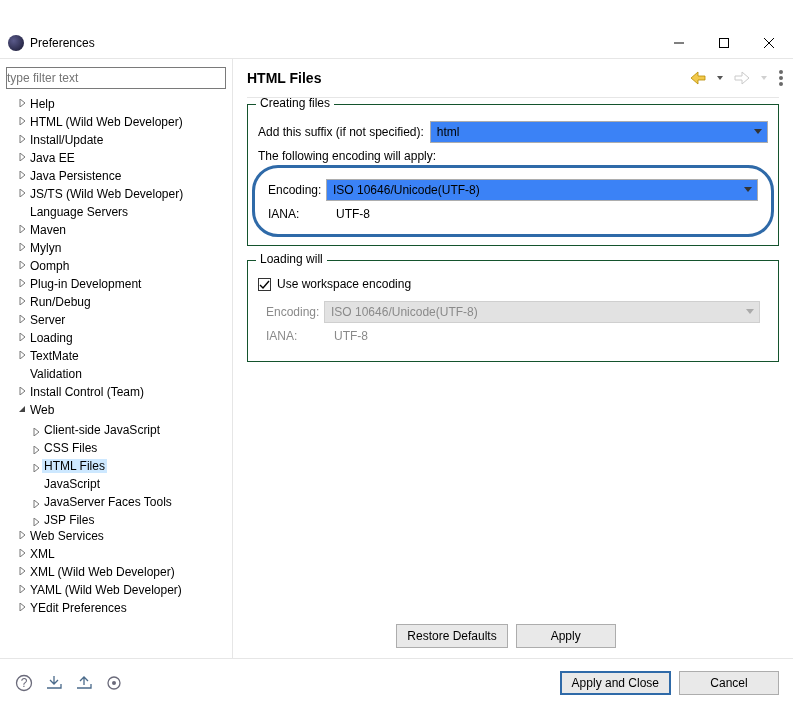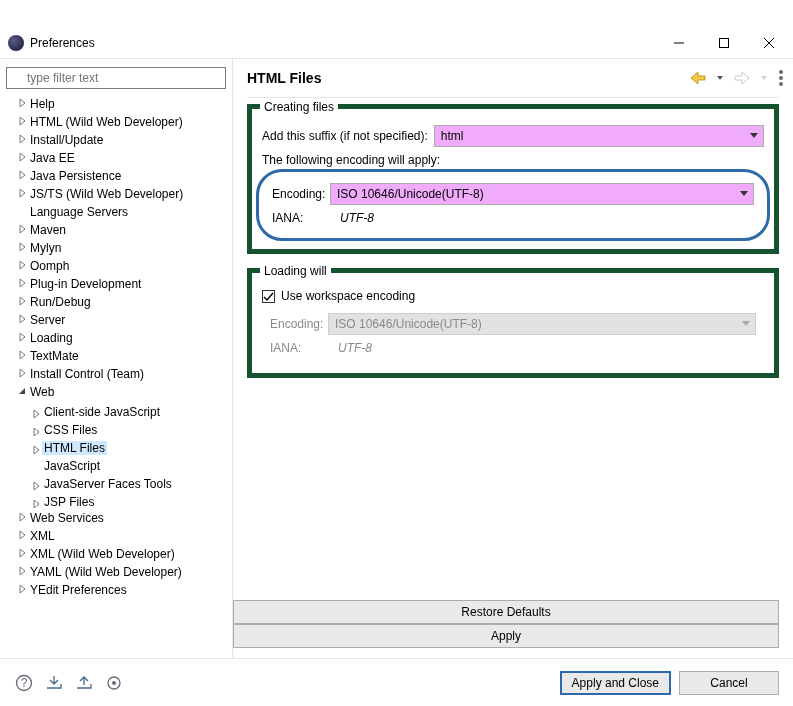--- a/index.html
+++ b/index.html
@@ -11,59 +11,59 @@
   .titlebar .appicon { width: 16px; height: 16px; border-radius: 50%; background: radial-gradient(circle at 35% 35%, #5a5a8a 0%, #2a2a4a 70%, #1a1a2a 100%); margin-right: 6px; display: inline-block; position: relative; }
   .titlebar .title { flex: 1; }
   .wincontrols { display: flex; }
   .winbtn { width: 45px; height: 30px; display: flex; align-items: center; justify-content: center; cursor: default; }
   .winbtn svg { width: 10px; height: 10px; }
 
   
   .body { flex: 1; display: flex; border-top: 1px solid #e6e6e6; min-height: 0; }
   .leftpane { width: 232px; display: flex; flex-direction: column; }
   .filterwrap { padding: 8px 6px 4px 6px; }
-  .filter { width: 100%; height: 22px; border: 1px solid #7a7a7a; padding: 2px 20px; color: #777; }
+  .filter { width: 100%; height: 22px; border: 1px solid #7a7a7a; padding: 2px 0; color: #777; }
   .treewrap { flex: 1; overflow-y: auto; position: relative; padding: 2px 0 8px 2px; }
   .treewrap::-webkit-scrollbar { width: 16px; }
   .treewrap::-webkit-scrollbar-thumb { background: #cfcfcf; }
   .treewrap::-webkit-scrollbar-track { background: #f0f0f0; }
   .tree-item { display: flex; align-items: center; height: 18px; padding-left: 14px; white-space: nowrap; cursor: default; }
   .tree-item.depth1 { padding-left: 28px; align-items: flex-end; }
   .tree-item .chev { width: 12px; display: inline-flex; justify-content: center; color: #595959; font-size: 10px; line-height: 1; transform: translateY(-1px); }
   .tree-item .chev.open { color: #000; }
   .tree-item .label { padding: 0 2px; }
   .tree-item.selected .label { background: #cde8ff; }
 
   .rightpane { flex: 1; display: flex; flex-direction: column; border-left: 1px solid #e6e6e6; }
   .header { display: flex; align-items: center; padding: 6px 10px 6px 14px; height: 38px; }
   .header h1 { font-size: 14px; font-weight: 600; flex: 1; margin: 0; }
   .navbtn { width: 18px; height: 18px; margin-left: 4px; display: inline-flex; align-items: center; justify-content: center; }
   .menuicon { margin-left: 6px; display: inline-flex; flex-direction: column; gap: 2px; }
   .menuicon span { width: 4px; height: 4px; border-radius: 50%; background: #6a6a6a; display: block; }
 
   .content { flex: 1; padding: 6px 14px 0 14px; overflow: auto; }
-  .groupbox { border: 5px solid #14532d; margin-bottom: 14px; padding: 10px 10px 12px 10px; position: relative; }
+  .groupbox { border: 1px solid #14532d; margin-bottom: 14px; padding: 10px 10px 12px 10px; position: relative; }
   .groupbox .legend { position: absolute; top: -9px; left: 8px; background: #fff; padding: 0 4px; color: #000; }
   .row { display: flex; align-items: center; margin: 6px 0; }
   .row .lbl { white-space: nowrap; }
   .row .gap { width: 6px; }
-  .select { flex: 1; height: 22px; border: 1px solid #adadad; background: #f0abfc; display: flex; align-items: center; padding: 0 18px 0 6px; position: relative; }
+  .select { flex: 1; height: 22px; border: 1px solid #adadad; background: #3b82f6; display: flex; align-items: center; padding: 0 18px 0 6px; position: relative; }
   .select .caret { position: absolute; right: 4px; top: 50%; transform: translateY(-50%); }
   .select .caret svg { width: 10px; height: 10px; }
   .select.disabled { background: #e2e2e2; color: #8a8a8a; border-color: #cfcfcf; }
-  .static { margin-left: 10px; font-style: italic; }
+  .static { margin-left: 10px; }
   .disabledtext { color: #8a8a8a; }
 
   .highlight-ring { position: absolute; border: 3px solid #2f6aa8; border-radius: 26px; pointer-events: none; }
 
   .check { display: inline-flex; align-items: center; }
   .check .box { width: 13px; height: 13px; border: 1px solid #333; margin-right: 6px; display: inline-flex; align-items: center; justify-content: center; }
   .check .box svg { width: 11px; height: 11px; }
 
-  .content-buttons { display: flex; justify-content: center; padding: 8px 14px 10px 0; flex-direction: column; }
+  .content-buttons { display: flex; justify-content: center; gap: 8px; padding: 8px 14px 10px 0; }
   .stdbtn { min-width: 100px; height: 24px; border: 1px solid #adadad; background: #e9e9e9; display: inline-flex; align-items: center; justify-content: center; padding: 0 10px; cursor: default; }
   .stdbtn.primary { border: 2px solid #2f6aa8; }
 
   
   .footer { border-top: 1px solid #e6e6e6; height: 48px; display: flex; align-items: center; padding: 0 14px; }
   .footer .ficon { width: 20px; height: 20px; margin-right: 10px; display: inline-flex; align-items: center; justify-content: center; color: #556; }
   .footer .spacer { flex: 1; }
 </style>
 </head>
 <body>
@@ -207,20 +207,24 @@
             </span>
             <span class="label">Loading</span>
           </div>
           <div class="tree-item">
             <span class="chev">
               <svg width="8" height="8" viewBox="0 0 8 8">
                 <path d="M2 0 L7 4 L2 8 Z" fill="none" stroke="#777" stroke-width="1"></path>
               </svg>
             </span>
             <span class="label">TextMate</span>
+          </div>
+          <div class="tree-item">
+            <span class="chev"></span>
+            <span class="label">Validation</span>
           </div>
           <div class="tree-item">
             <span class="chev">
               <svg width="8" height="8" viewBox="0 0 8 8">
                 <path d="M2 0 L7 4 L2 8 Z" fill="none" stroke="#777" stroke-width="1"></path>
               </svg>
             </span>
             <span class="label">Install Control (Team)</span>
           </div>
           <div class="tree-item">

